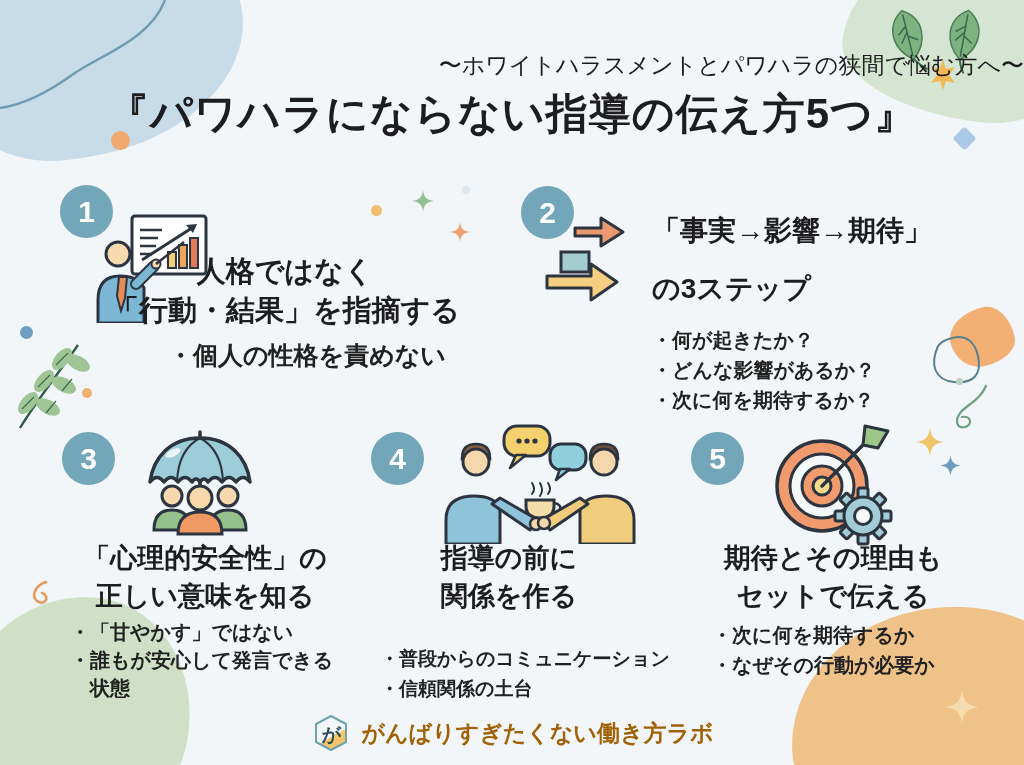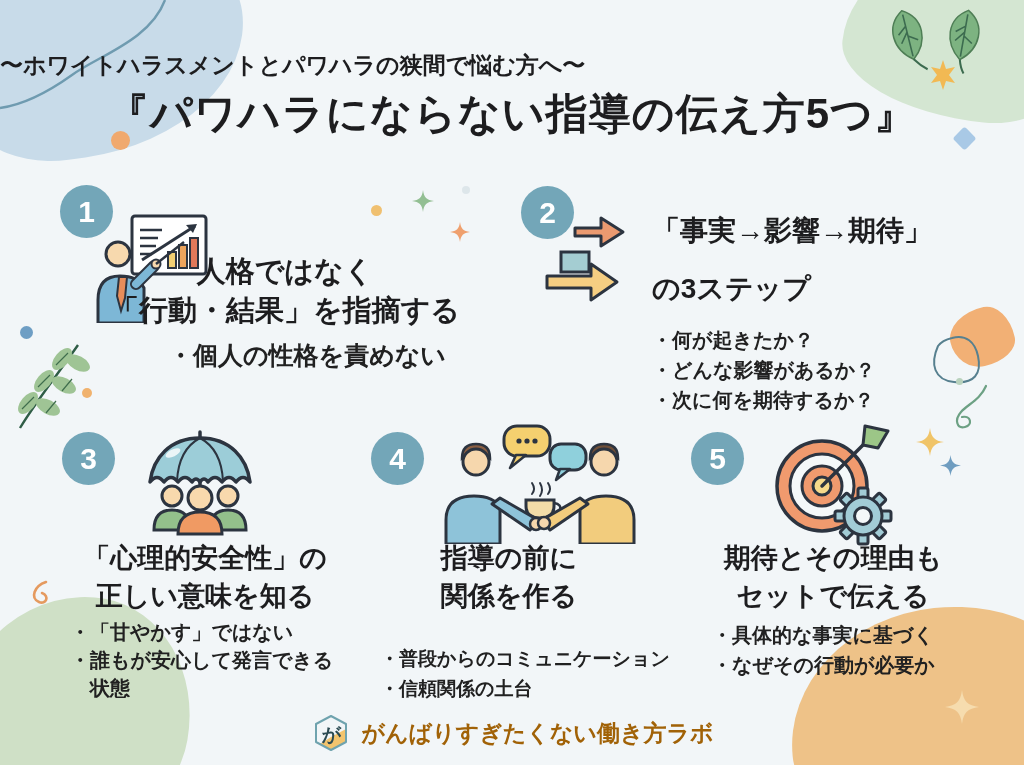--- a/index.html
+++ b/index.html
@@ -8,21 +8,21 @@
   .abs{position:absolute;}
   .blob{position:absolute;}
   .dot{position:absolute;border-radius:50%;}
   .item{display:contents;}
   .badge{position:absolute;width:53px;height:53px;border-radius:50%;background:#73a6b8;color:#ffffff;
          font-weight:800;font-size:30px;display:flex;align-items:center;justify-content:center;line-height:1;}
   .headline{position:absolute;font-weight:800;color:#1d1d1f;white-space:nowrap;}
   .center{text-align:center;}
   .bullets{position:absolute;font-weight:700;color:#212121;}
   .bullets div{padding-left:20px;text-indent:-20px;}
-  .subtitle{position:absolute;left:0;right:0;top:50px;text-align:left;font-size:23px;font-weight:700;}
+  .subtitle{position:absolute;left:0;right:0;top:50px;text-align:right;font-size:23px;font-weight:400;}
   .title{position:absolute;left:0;right:0;top:86px;text-align:center;font-size:42px;font-weight:900;letter-spacing:1px;}
   .footer{position:absolute;left:0;right:0;top:712px;display:flex;justify-content:center;align-items:center;gap:9px;}
   .logo{position:relative;width:42px;height:42px;}
   .logo span{position:absolute;left:0;top:2px;width:100%;height:100%;display:flex;align-items:center;justify-content:center;
              font-size:19px;font-weight:700;color:#2b4a52;}
   .footer-label{font-size:23px;font-weight:800;color:#a16207;}
   
   .h1a{left:85px;width:400px;top:252px;font-size:29px;}
   .h1b{left:85px;width:400px;top:291px;font-size:29px;}
   .b1{left:168px;top:341px;font-size:25px;line-height:29px;}
@@ -251,21 +251,21 @@
           <rect x="-5" y="-28" width="10" height="12" rx="2" transform="rotate(270)"></rect>
           <rect x="-5" y="-28" width="10" height="12" rx="2" transform="rotate(315)"></rect>
         </g>
         <circle r="19" fill="#a2ccd6" stroke="#2c3440" stroke-width="3"></circle>
         <circle r="8.5" fill="#f4f8f9" stroke="#2c3440" stroke-width="3"></circle>
       </g>
     </svg>
     <div class="headline center h5a">期待とその理由も</div>
     <div class="headline center h5b">セットで伝える</div>
     <div class="bullets b5">
-      <div>・具体的な事実に基づく</div>
+      <div>・次に何を期待するか</div>
       <div>・なぜその行動が必要か</div>
     </div>
   </section>
 
   
   <div class="footer">
     <div class="logo">
       <svg width="42" height="42" viewBox="0 0 42 42">
         <polygon points="36,17 36,30 21,38 10,32 21,25" fill="#f3c46d"></polygon>
         <polygon points="21,4 36,12 36,30 21,38 6,30 6,12" fill="none" stroke="#6fa3ae" stroke-width="2" stroke-linejoin="round"></polygon>

